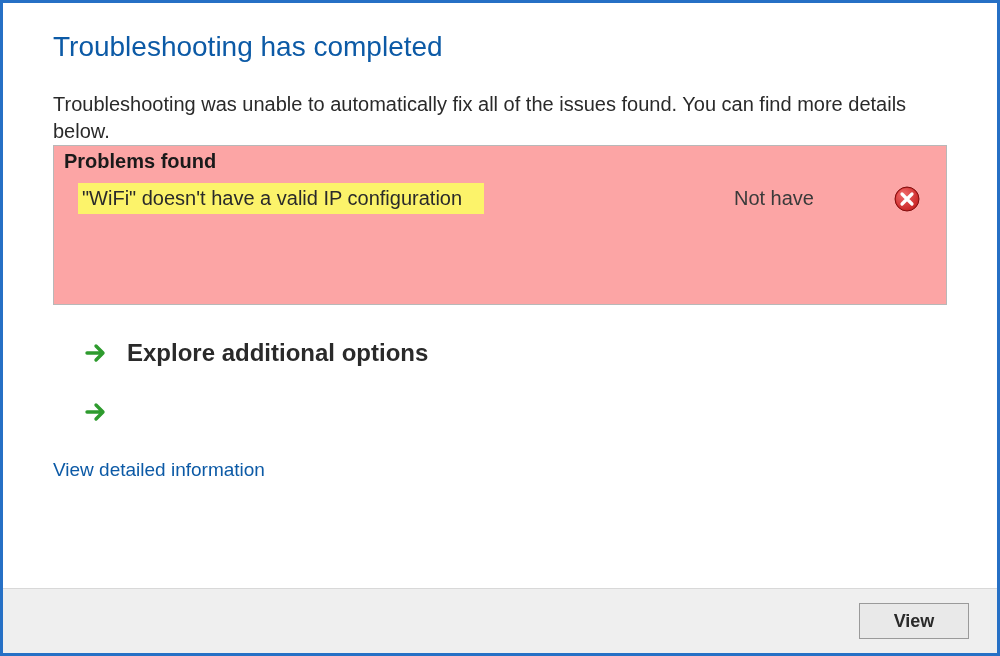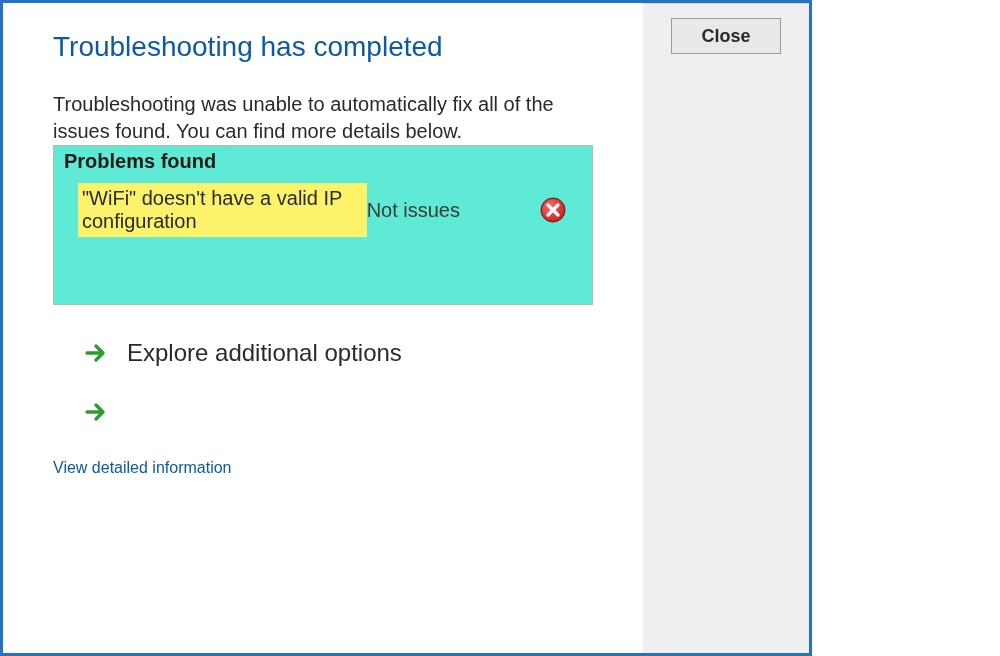--- a/index.html
+++ b/index.html
@@ -8,45 +8,46 @@
       box-sizing: border-box;
     }
     body {
       font-family: 'Segoe UI', Tahoma, sans-serif;
       background: #fff;
       width: 1000px;
       height: 656px;
       overflow: hidden;
     }
     .window {
-      width: 812px;
+      width: 1000px;
       height: 656px;
       border: 3px solid #2670c5;
       background: #fff;
       display: flex;
+      flex-direction: column;
     }
     .content {
       flex: 1;
       padding: 28px 50px 20px 50px;
       overflow: hidden;
     }
     .title {
       font-size: 28px;
       font-weight: 400;
       color: #0c5aa6;
       margin-bottom: 28px;
     }
     .description {
       font-size: 20px;
       color: #2a2a2a;
       line-height: 1.35;
     }
     .problems-box {
       border: 1px solid #b8b8b8;
-      background: #5eead4;
+      background: #fca5a5;
       min-height: 160px;
       padding: 0;
       margin-bottom: 34px;
     }
     .problems-header {
       font-size: 20px;
       font-weight: 700;
       color: #1a1a1a;
       padding: 4px 10px 6px 10px;
     }
@@ -70,39 +71,40 @@
       color: #3a3a3a;
       margin-right: 80px;
     }
     .error-icon {
       width: 26px;
       height: 26px;
       flex-shrink: 0;
     }
     .actions {
       padding-left: 32px;
+      font-weight: bold;
     }
     .action-item {
       display: flex;
       align-items: center;
       margin-bottom: 34px;
       cursor: pointer;
     }
     .arrow-icon {
       width: 22px;
       height: 22px;
       margin-right: 20px;
       flex-shrink: 0;
     }
     .action-label {
       font-size: 24px;
       color: #2a2a2a;
     }
     .link {
-      font-size: 16px;
+      font-size: 19px;
       color: #0c5aa6;
       cursor: pointer;
       padding-top: 2px;
     }
     .footer {
       background: #efefef;
       border-top: 1px solid #d8d8d8;
       padding: 14px 28px;
       display: flex;
       justify-content: flex-end;
@@ -128,21 +130,21 @@
     <h1 class="title">Troubleshooting has completed</h1>
 
     <p class="description">Troubleshooting was unable to automatically fix all of the issues found. You can find more details below.</p>
 
     <div class="problems-box">
       <div class="problems-header">Problems found</div>
       <div class="problem-row">
         <div class="problem-text-wrap">
           <span class="problem-text">"WiFi" doesn't have a valid IP configuration</span>
         </div>
-        <span class="problem-status">Not issues</span>
+        <span class="problem-status">Not have</span>
         <span class="error-icon">
           <svg viewBox="0 0 26 26" width="26" height="26">
             <circle cx="13" cy="13" r="12" fill="#c62121" stroke="#801010" stroke-width="1"></circle>
             <circle cx="13" cy="13" r="11" fill="url(#g1)"></circle>
             <defs>
               <radialGradient id="g1" cx="0.35" cy="0.3" r="0.8">
                 <stop offset="0%" stop-color="#f06a6a"></stop>
                 <stop offset="100%" stop-color="#c62121"></stop>
               </radialGradient>
             </defs>
@@ -168,15 +170,15 @@
           </svg>
         </span>
       </div>
     </div>
 
     <div class="link">View detailed information</div>
 
   </div>
 
   <div class="footer">
-    <button class="close-btn">Close</button>
+    <button class="close-btn">View</button>
   </div>
 </div>
 
 </body></html>

